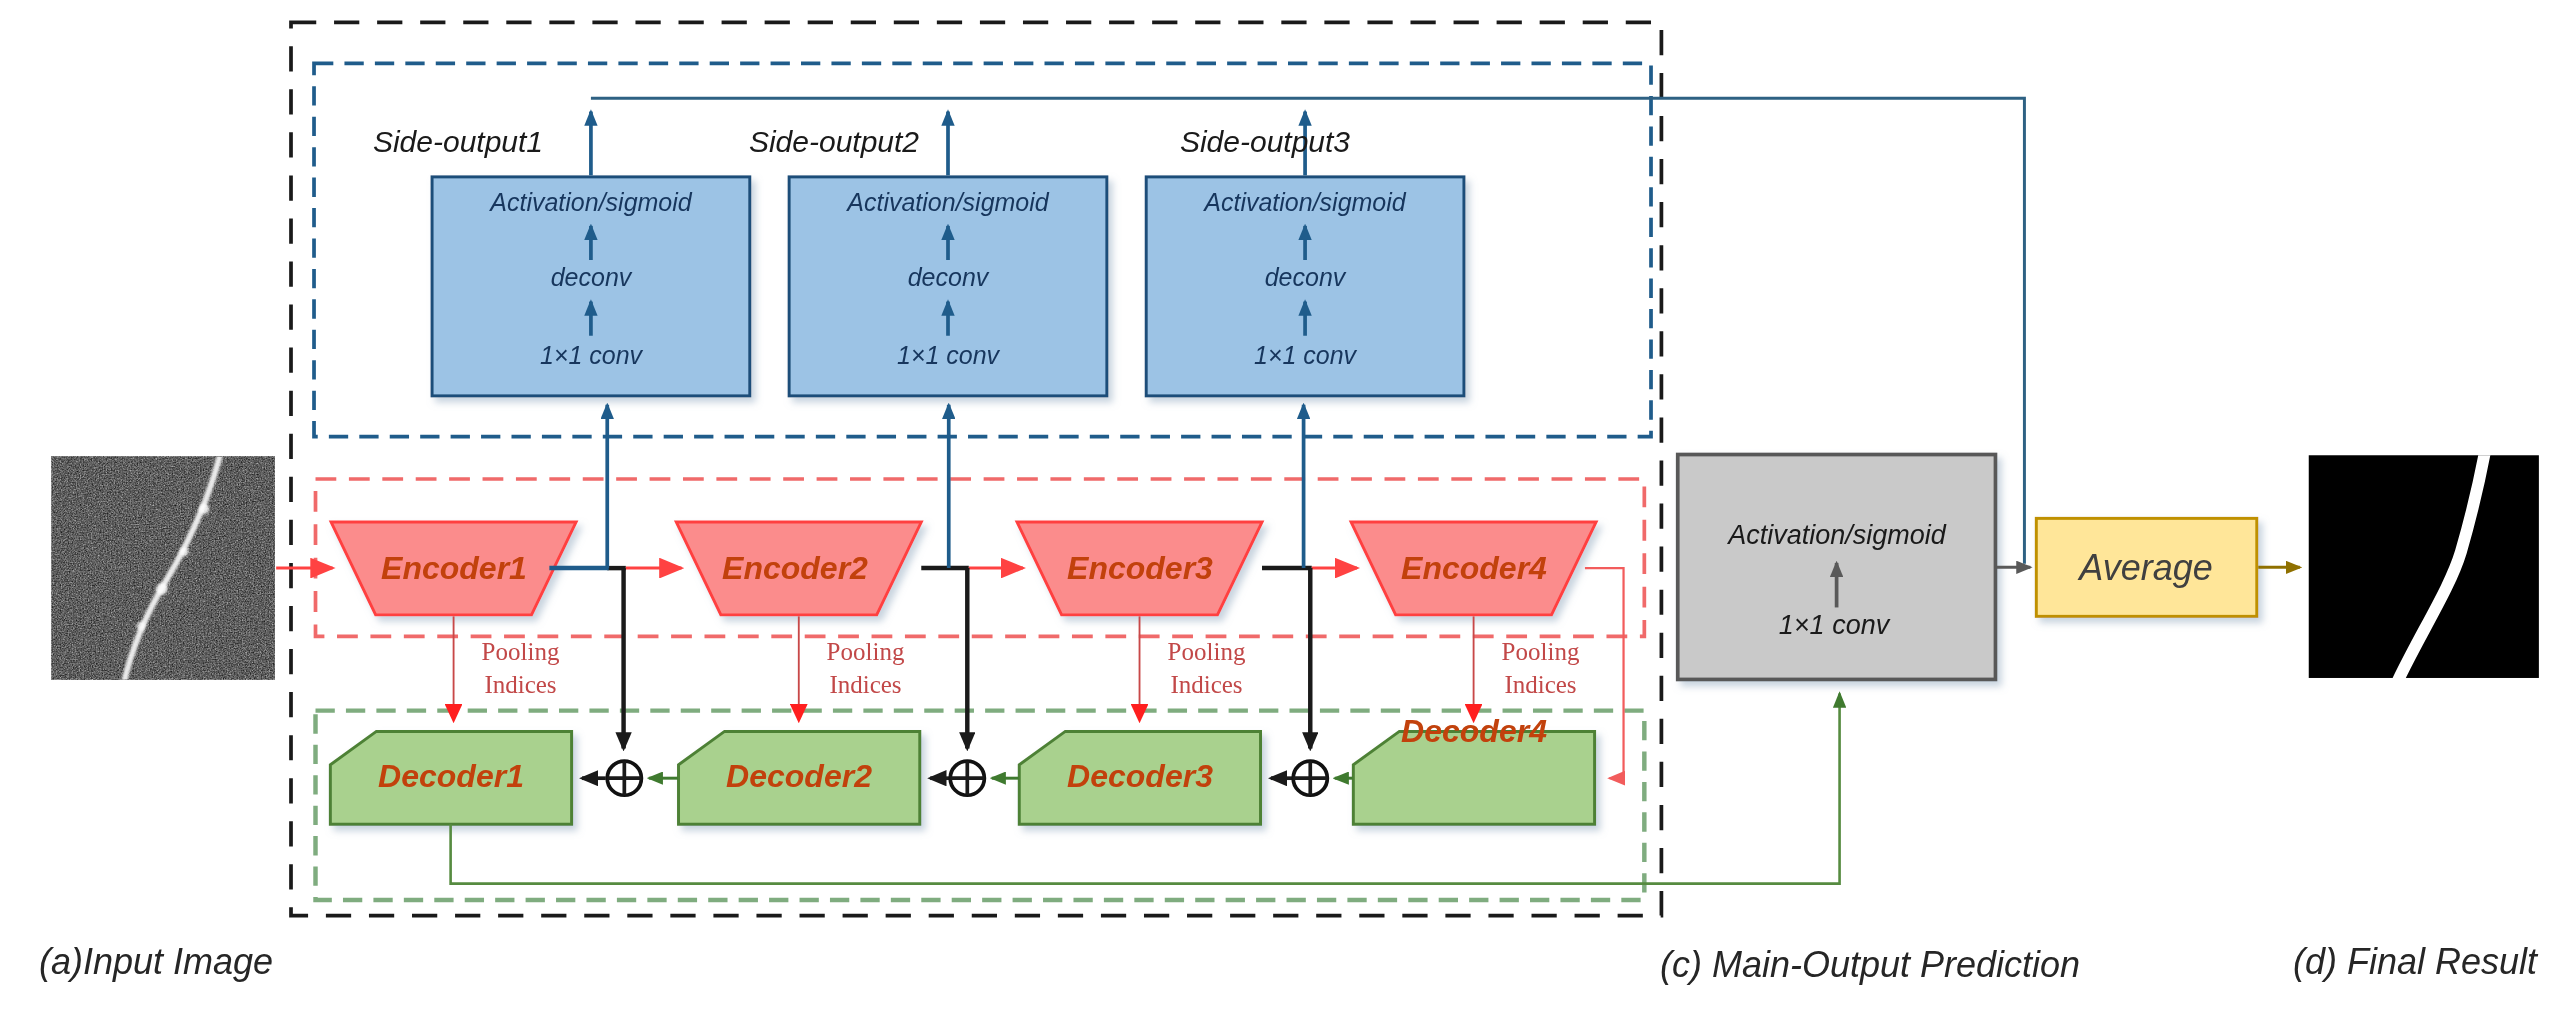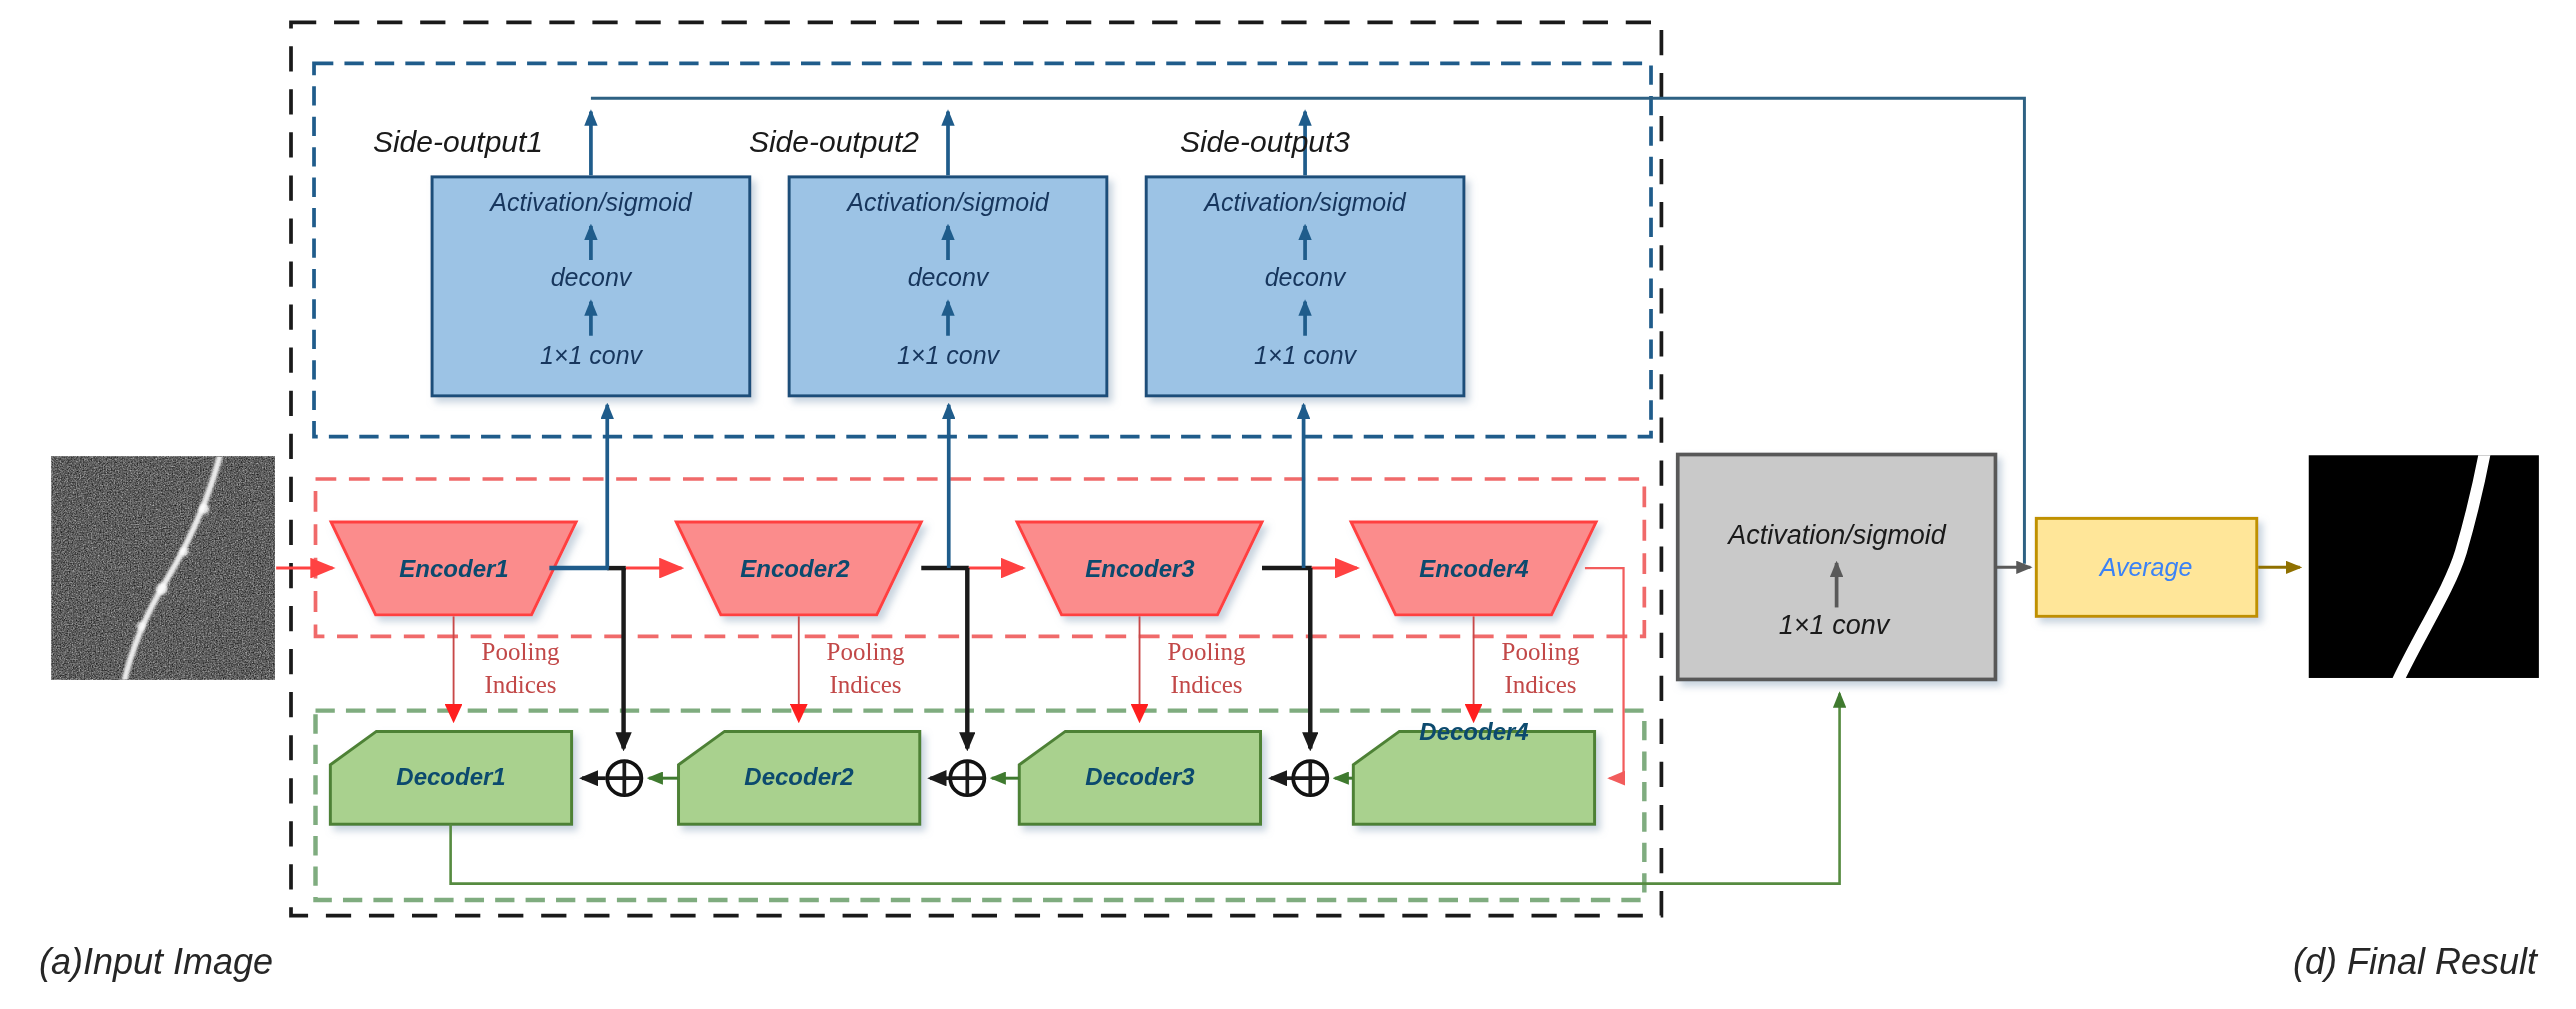--- a/index.html
+++ b/index.html
@@ -13,24 +13,24 @@
     --average-fill:#FFE699; --average-border:#BF9000; --gold-arrow:#8F7000;
     --caption:#262626;
   }
   html,body{margin:0;padding:0;background:#ffffff;}
   #canvas{position:relative;width:2576px;height:1010px;background:#ffffff;overflow:hidden;
           font-family:"Liberation Sans", sans-serif;}
   #art{position:absolute;left:0;top:0;}
   .t{position:absolute;transform:translate(-50%,-50%);white-space:nowrap;line-height:1.1;font-style:italic;}
   .so-label{font-size:30px;color:#1a1a1a;}
   .box-line{font-size:25px;color:var(--box-text);}
-  .enc-label,.dec-label{font-size:24px;font-weight:600;color:#0c4a6e;}
+  .enc-label,.dec-label{font-size:32px;font-weight:600;color:#c2410c;}
   .pooling{position:absolute;width:111px;text-align:center;font-size:25px;line-height:33px;color:var(--pooling-text);font-family:Liberation Serif, serif;}
   .main-line{font-size:27px;color:#1a1a1a;}
-  .avg-label{font-size:25px;color:#3b82f6;}
+  .avg-label{font-size:36px;color:#404040;}
   .caption{font-size:36px;color:var(--caption);}
   
   .outer-dash{fill:none;stroke:var(--black);stroke-width:5;stroke-dasharray:34 24;}
   .blue-dash{fill:none;stroke:var(--blue-line);stroke-width:5;stroke-dasharray:26 15;}
   .red-dash{fill:none;stroke:var(--red-dashed);stroke-width:5;stroke-dasharray:28 17;}
   .green-dash{fill:none;stroke:var(--green-dashed);stroke-width:6;stroke-dasharray:26 15;}
   .sob{fill:var(--side-output-fill);stroke:var(--side-output-border);stroke-width:4;}
   .enc{fill:var(--encoder-fill);stroke:var(--encoder-border);stroke-width:4;}
   .dec{fill:var(--decoder-fill);stroke:var(--decoder-border);stroke-width:4;}
   .grayb{fill:var(--main-box-fill);stroke:var(--main-box-border);stroke-width:5;}
@@ -254,16 +254,17 @@
 <div class="t dec-label" style="left:799px;top:777px">Decoder2</div>
 <div class="t dec-label" style="left:1140px;top:777px">Decoder3</div>
 <div class="t dec-label" style="left:1474px;top:732px">Decoder4</div>
 
 <div class="t main-line" style="left:1837px;top:536px">Activation/sigmoid</div>
 <div class="t main-line" style="left:1834px;top:626px">1×1 conv</div>
 
 <div class="t avg-label" style="left:2146px;top:568px">Average</div>
 
 <div class="t caption" style="left:156px;top:962px">(a)Input Image</div>
+<div class="t caption" style="left:1870px;top:965px">(c) Main-Output Prediction</div>
 <div class="t caption" style="left:2415px;top:962px">(d) Final Result</div>
 
 </div>
 
 
 </body></html>

